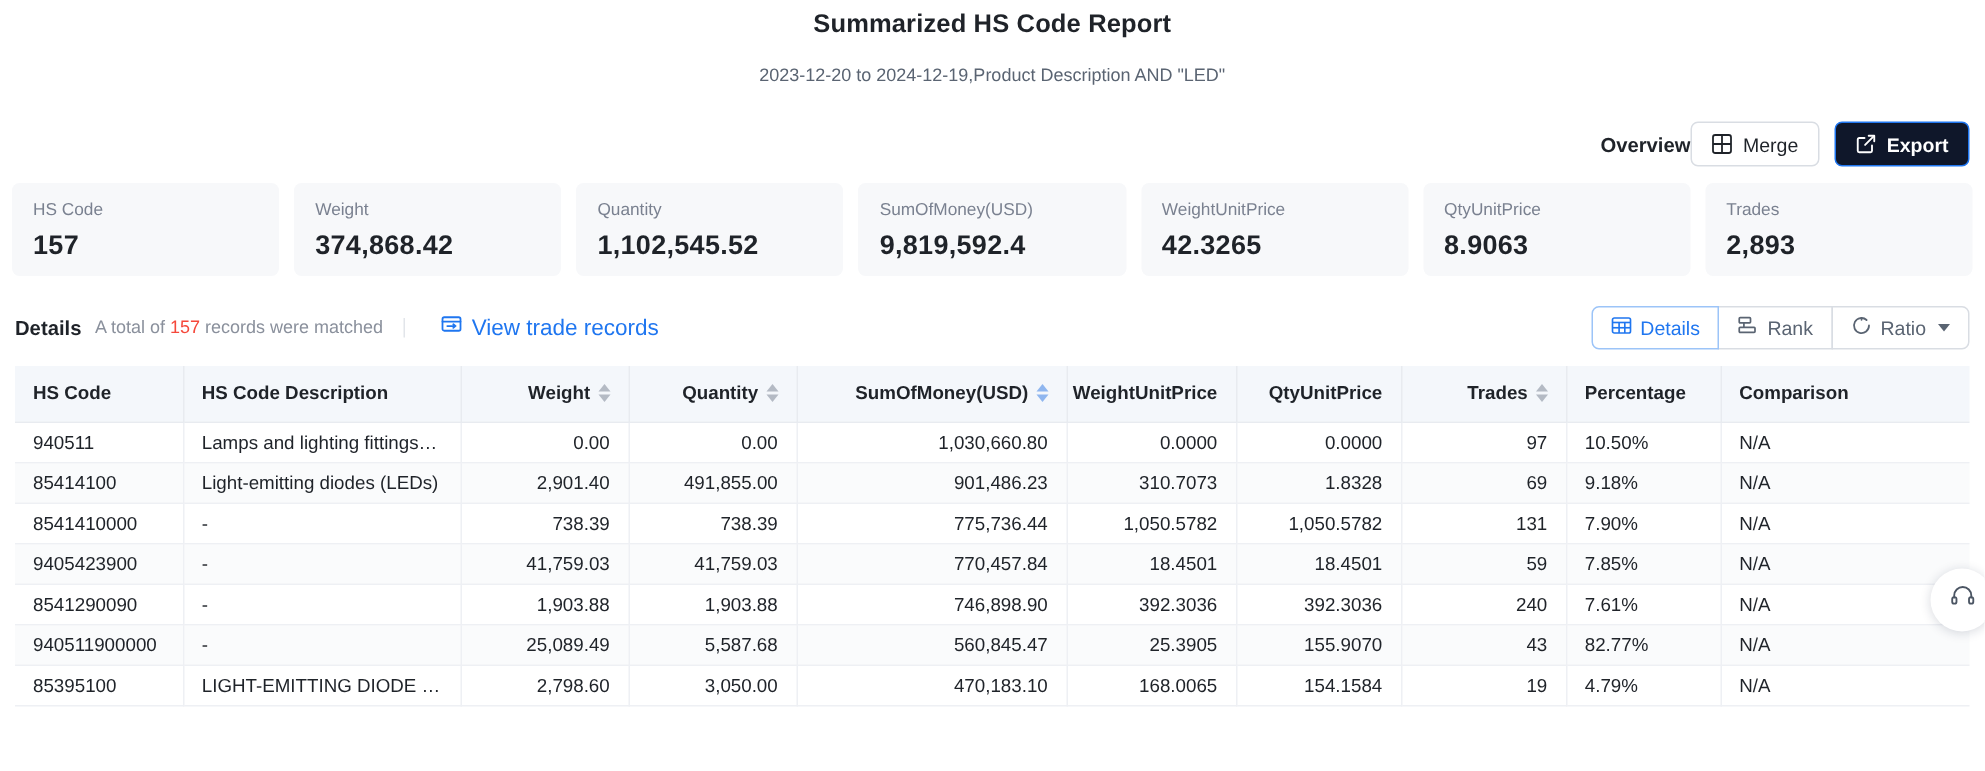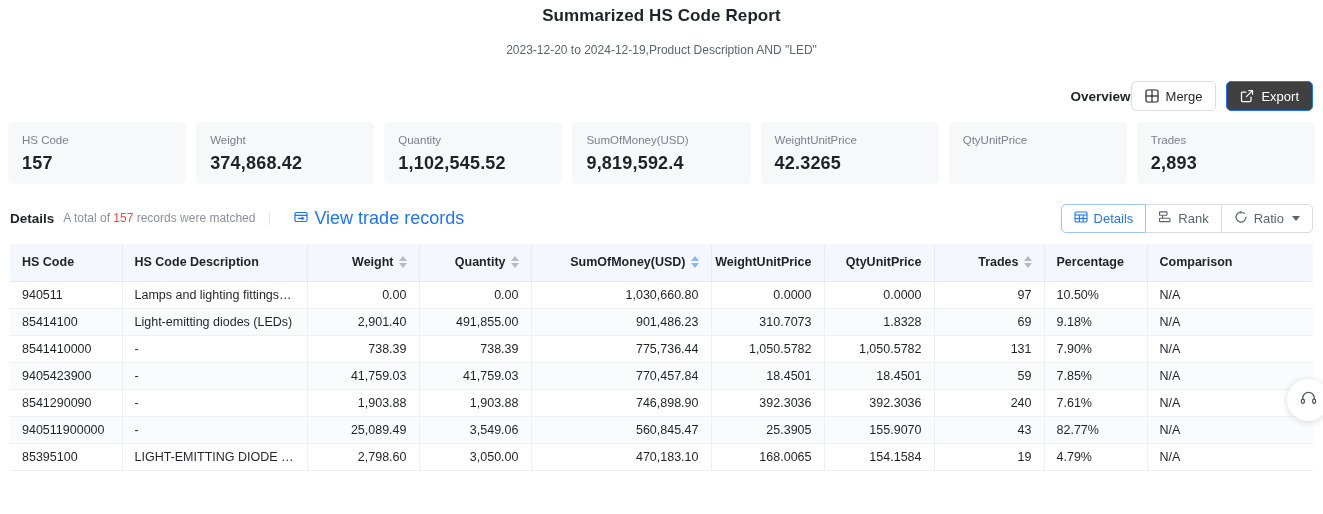--- a/index.html
+++ b/index.html
@@ -30,21 +30,21 @@
   }
   .overview-label { font-size: 13.5px; font-weight: 700; color: #1f2329; }
   .actions { display: flex; align-items: center; gap: 10px; }
   .btn {
     display: inline-flex; align-items: center; gap: 7px;
     height: 30px; padding: 0 13px; border-radius: 5px;
     font-size: 13px; cursor: pointer; white-space: nowrap;
     border: 1px solid #d9dde3; background: #fff; color: #1f2329;
   }
   .btn-primary {
-    background: #404040; border-color: #1f76f0; color: #fff; font-weight: 400;
+    background: #0f172a; border-color: #1f76f0; color: #fff; font-weight: 700;
   }
   .btn svg { display: block; }
 
   
   .cards { display: flex; gap: 10px; padding: 0 8px; margin-top: 11px; }
   .card {
     flex: 1 1 0; background: #f7f8fa; border-radius: 5px;
     height: 62px; padding: 10px 14px 0 14px;
   }
   .card-label { font-size: 11.5px; color: #7a8190; line-height: 16px; }
@@ -58,21 +58,21 @@
     display: flex; align-items: center; justify-content: space-between;
     padding: 0 10px; margin-top: 20px; height: 28px;
   }
   .details-left { display: flex; align-items: center; }
   .details-title { font-size: 13.5px; font-weight: 700; color: #1f2329; }
   .details-meta { font-size: 12px; color: #8a909c; margin-left: 9px; }
   .count-hl { color: #f5483b; }
   .vsep { width: 1px; height: 13px; background: #e2e5ea; margin: 0 14px; }
   .link-records {
     display: inline-flex; align-items: center; gap: 6px;
-    font-size: 18px; color: #1f76f0; cursor: pointer; padding-left: 10px;
+    font-size: 15px; color: #1f76f0; cursor: pointer; padding-left: 10px;
   }
 
   .seg-group { display: flex; align-items: center; }
   .seg {
     display: inline-flex; align-items: center; gap: 6px;
     height: 29px; padding: 0 12px; font-size: 13px;
     border: 1px solid #d9dde3; background: #fff; color: #5a6472;
     cursor: pointer; margin-left: -1px;
   }
   .seg:first-child { border-radius: 5px 0 0 5px; margin-left: 0; }
@@ -186,20 +186,21 @@
     <div class="card">
       <div class="card-label">SumOfMoney(USD)</div>
       <div class="card-value">9,819,592.4</div>
     </div>
     <div class="card">
       <div class="card-label">WeightUnitPrice</div>
       <div class="card-value">42.3265</div>
     </div>
     <div class="card">
       <div class="card-label">QtyUnitPrice</div>
+      <div class="card-value">8.9063</div>
     </div>
     <div class="card">
       <div class="card-label">Trades</div>
       <div class="card-value">2,893</div>
     </div>
   </div>
 
   <div class="details-bar">
     <div class="details-left">
       <span class="details-title">Details</span>
@@ -399,21 +400,21 @@
             <td class="ta-r">392.3036</td>
             <td class="ta-r">392.3036</td>
             <td class="ta-r">240</td>
             <td class="ta-l">7.61%</td>
             <td class="ta-l">N/A</td>
           </tr>
           <tr>
             <td class="ta-l">940511900000</td>
             <td class="ta-l">-</td>
             <td class="ta-r">25,089.49</td>
-            <td class="ta-r">3,549.06</td>
+            <td class="ta-r">5,587.68</td>
             <td class="ta-r">560,845.47</td>
             <td class="ta-r">25.3905</td>
             <td class="ta-r">155.9070</td>
             <td class="ta-r">43</td>
             <td class="ta-l">82.77%</td>
             <td class="ta-l">N/A</td>
           </tr>
           <tr>
             <td class="ta-l">85395100</td>
             <td class="ta-l">LIGHT-EMITTING DIODE (LED) LI...</td>

